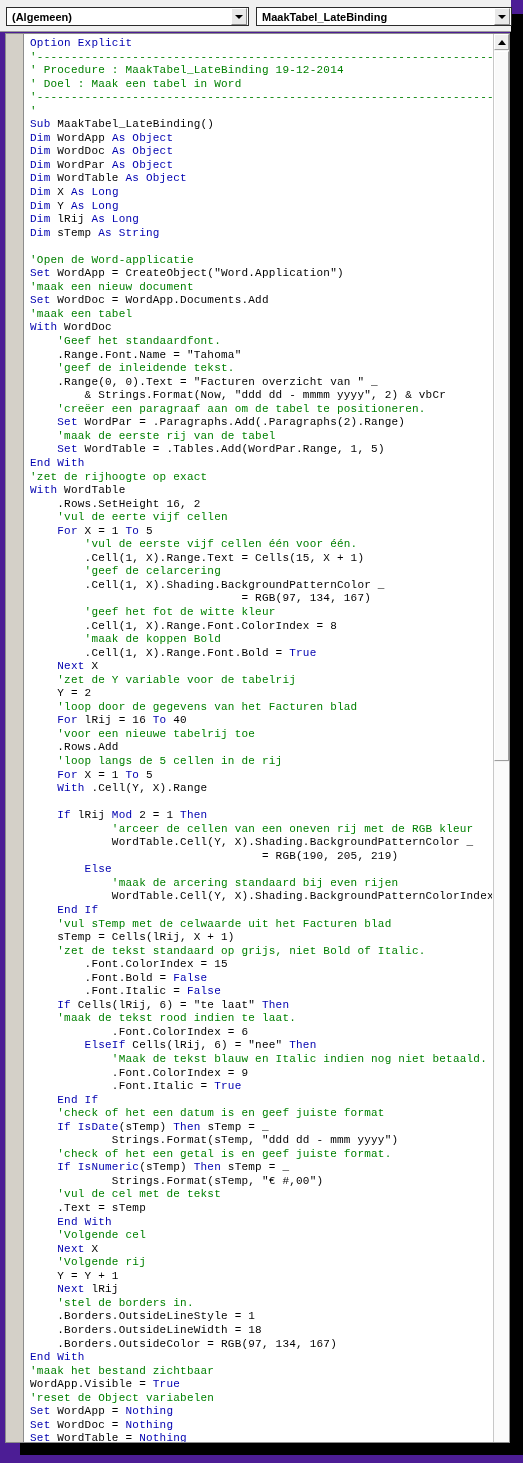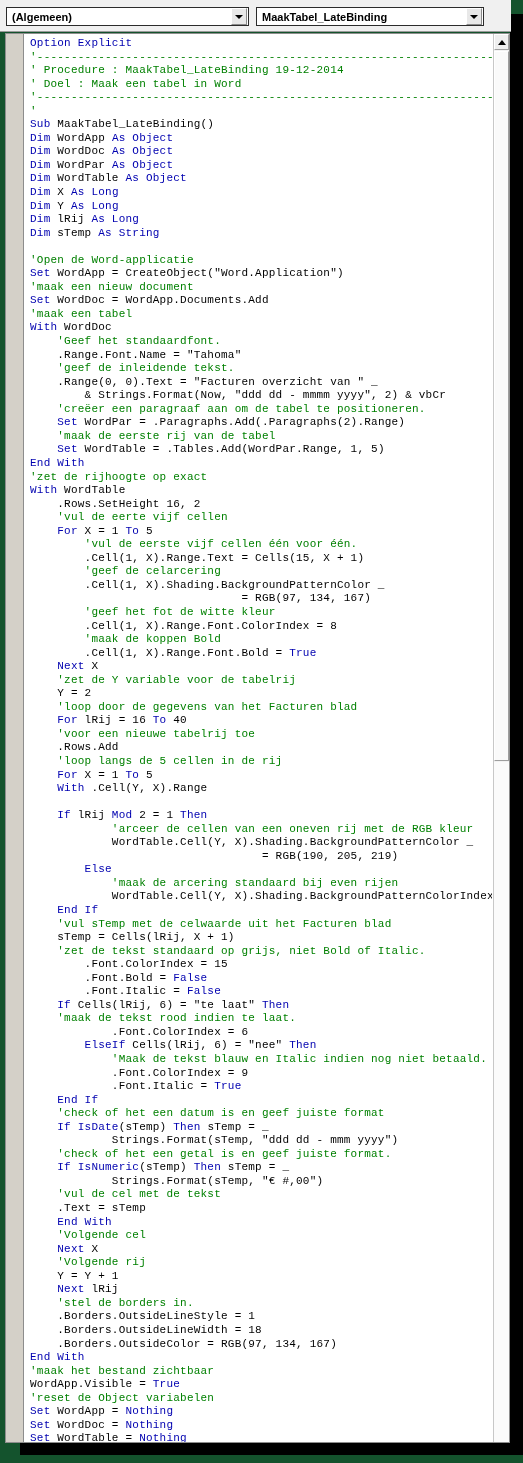--- a/index.html
+++ b/index.html
@@ -7,21 +7,21 @@
     padding: 0;
     background: #ffffff;
   }
   body {
     font-family: "Liberation Sans", sans-serif;
   }
   .vbe-window {
     position: relative;
     width: 523px;
     height: 1463px;
-    background: #14532d;
+    background: #4c1d95;
     box-sizing: border-box;
     overflow: hidden;
   }
   
   .shadow-right {
     position: absolute;
     left: 510px;
     top: 14px;
     width: 13px;
     height: 1437px;
@@ -81,21 +81,21 @@
     justify-content: center;
   }
   .tri-down {
     width: 0;
     height: 0;
     border-left: 4px solid transparent;
     border-right: 4px solid transparent;
     border-top: 4px solid #000000;
   }
   #combo-general { left: 6px;   width: 243px; }
-  #combo-proc    { left: 256px; width: 228px; }
+  #combo-proc    { left: 256px; width: 256px; }
 
   
   .code-pane {
     position: absolute;
     left: 5px;
     top: 33px;
     width: 505px;
     height: 1410px;
     background: #ffffff;
     border: 1px solid #8d8d8d;

